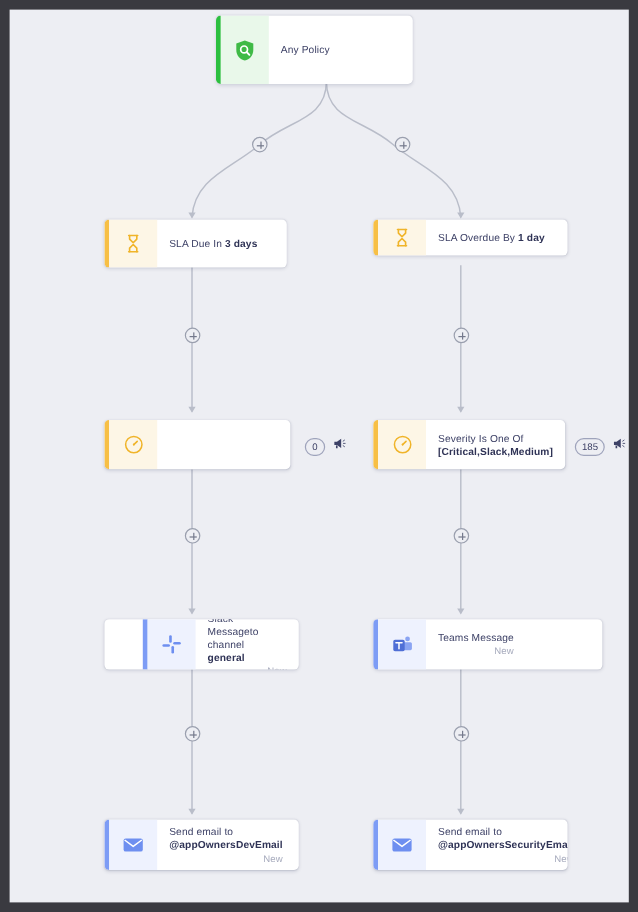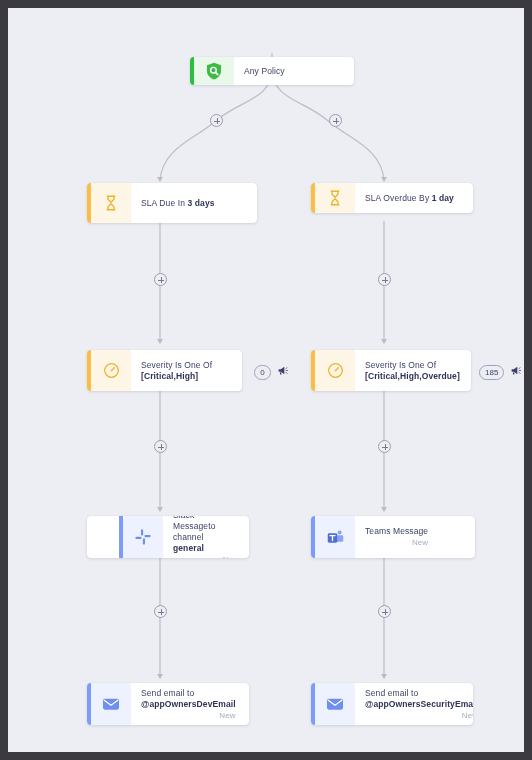--- a/index.html
+++ b/index.html
@@ -165,37 +165,37 @@
 
     <div class="plus" style="left:202px; top:106px;"></div>
     <div class="plus" style="left:321px; top:106px;"></div>
     <div class="plus" style="left:146px; top:265px;"></div>
     <div class="plus" style="left:370px; top:265px;"></div>
     <div class="plus" style="left:146px; top:432px;"></div>
     <div class="plus" style="left:370px; top:432px;"></div>
     <div class="plus" style="left:146px; top:597px;"></div>
     <div class="plus" style="left:370px; top:597px;"></div>
 
-    <div class="node" style="left:182px; top:5px; width:164px; height:28px;margin-top:44px;">
+    <div class="node" style="left:172px; top:5px; width:164px; height:57px;">
       <div class="accent acc-green"></div>
       <div class="node-icon ico-green">
         <svg width="20" height="20" viewBox="0 0 24 24" aria-hidden="true">
           <path d="M12 2 L20.5 5 V11.5 C20.5 17 16.8 20.8 12 22.2 C7.2 20.8 3.5 17 3.5 11.5 V5 Z" fill="#3fba46"></path>
           <circle cx="11.3" cy="11" r="3.4" fill="none" stroke="#ffffff" stroke-width="1.7"></circle>
           <path d="M13.8 13.6 L16.6 16.4" stroke="#ffffff" stroke-width="1.9" stroke-linecap="round"></path>
         </svg>
       </div>
       <div class="node-body">
         <div class="node-text">
           <span class="line">Any Policy</span>
         </div>
       </div>
     </div>
 
-    <div class="node" style="left:79px; top:175px; width:170px; height:40px;text-align:right;">
+    <div class="node" style="left:79px; top:175px; width:152px; height:40px;text-align:right;">
       <div class="accent acc-amber"></div>
       <div class="node-icon ico-amber">
         <svg width="18" height="18" viewBox="0 0 24 24" aria-hidden="true">
           <g fill="none" stroke="#f0b429" stroke-width="1.8" stroke-linecap="round" stroke-linejoin="round">
             <path d="M7 3 H17"></path>
             <path d="M7 21 H17"></path>
             <path d="M8 3 V7 L12 11 L16 7 V3"></path>
             <path d="M8 21 V17 L12 13 L16 17 V21"></path>
           </g>
         </svg>
@@ -227,25 +227,20 @@
     </div>
 
     <div class="node" style="left:79px; top:342px; width:155px; height:41px;">
       <div class="accent acc-amber"></div>
       <div class="node-icon ico-amber">
         <svg width="19" height="19" viewBox="0 0 24 24" aria-hidden="true">
           <circle cx="12" cy="12" r="8.6" fill="none" stroke="#f0b429" stroke-width="1.6"></circle>
           <path d="M12 12 L15.6 8.6" stroke="#f0b429" stroke-width="1.7" stroke-linecap="round"></path>
           <circle cx="12" cy="12" r="1.05" fill="#f0b429"></circle>
         </svg>
-      </div>
-      <div class="node-body">
-        <div class="node-text">
-          <span class="line"><span>Severity Is One Of </span><span class="b">[Critical,High]</span></span>
-        </div>
       </div>
     </div>
     <div class="node-extras" style="left:246px; top:355px;">
       <div class="count-badge">0</div>
       <span class="megaphone">
         <svg width="13" height="13" viewBox="0 0 24 24" aria-hidden="true">
           <path d="M3 9.5 L3 14.5 L7 14.5 L13.5 19 L13.5 5 L7 9.5 Z" fill="#3d4166"></path>
           <path d="M5.5 15 L5.5 19.5 L8 19.5 L8 15.8" fill="#3d4166"></path>
           <g stroke="#3d4166" stroke-width="1.3" stroke-linecap="round" fill="none">
             <path d="M16.5 8.5 L18.6 7"></path>
@@ -261,21 +256,21 @@
       <div class="node-icon ico-amber">
         <svg width="19" height="19" viewBox="0 0 24 24" aria-hidden="true">
           <circle cx="12" cy="12" r="8.6" fill="none" stroke="#f0b429" stroke-width="1.6"></circle>
           <path d="M12 12 L15.6 8.6" stroke="#f0b429" stroke-width="1.7" stroke-linecap="round"></path>
           <circle cx="12" cy="12" r="1.05" fill="#f0b429"></circle>
         </svg>
       </div>
       <div class="node-body">
         <div class="node-text">
           <span class="line">Severity Is One Of</span>
-          <span class="line b">[Critical,High,Overdue]</span>
+          <span class="line b">[Critical,Slack,Medium]</span>
         </div>
       </div>
     </div>
     <div class="node-extras" style="left:471px; top:355px;">
       <div class="count-badge">185</div>
       <span class="megaphone">
         <svg width="13" height="13" viewBox="0 0 24 24" aria-hidden="true">
           <path d="M3 9.5 L3 14.5 L7 14.5 L13.5 19 L13.5 5 L7 9.5 Z" fill="#3d4166"></path>
           <path d="M5.5 15 L5.5 19.5 L8 19.5 L8 15.8" fill="#3d4166"></path>
           <g stroke="#3d4166" stroke-width="1.3" stroke-linecap="round" fill="none">
@@ -301,21 +296,21 @@
       </div>
       <div class="node-body">
         <div class="node-text">
           <span class="line">Slack Messageto channel</span>
           <span class="line b">general</span>
           <span class="sub">New</span>
         </div>
       </div>
     </div>
 
-    <div class="node" style="left:303px; top:508px; width:164px; height:42px;">
+    <div class="node" style="left:303px; top:508px; width:191px; height:42px;">
       <div class="accent acc-blue"></div>
       <div class="node-icon ico-blue">
         <svg width="19" height="19" viewBox="0 0 24 24" aria-hidden="true">
           <circle cx="17.2" cy="5.6" r="2.5" fill="#8aa4f2"></circle>
           <rect x="12.2" y="9" width="9.6" height="8.4" rx="1.6" fill="#8aa4f2"></rect>
           <rect x="2.2" y="6.6" width="12" height="12" rx="1.8" fill="#4f6fd6"></rect>
           <path d="M5 9.6 H11.4" stroke="#ffffff" stroke-width="1.6" stroke-linecap="round"></path>
           <path d="M8.2 9.9 V15.9" stroke="#ffffff" stroke-width="1.6" stroke-linecap="round"></path>
         </svg>
       </div>

